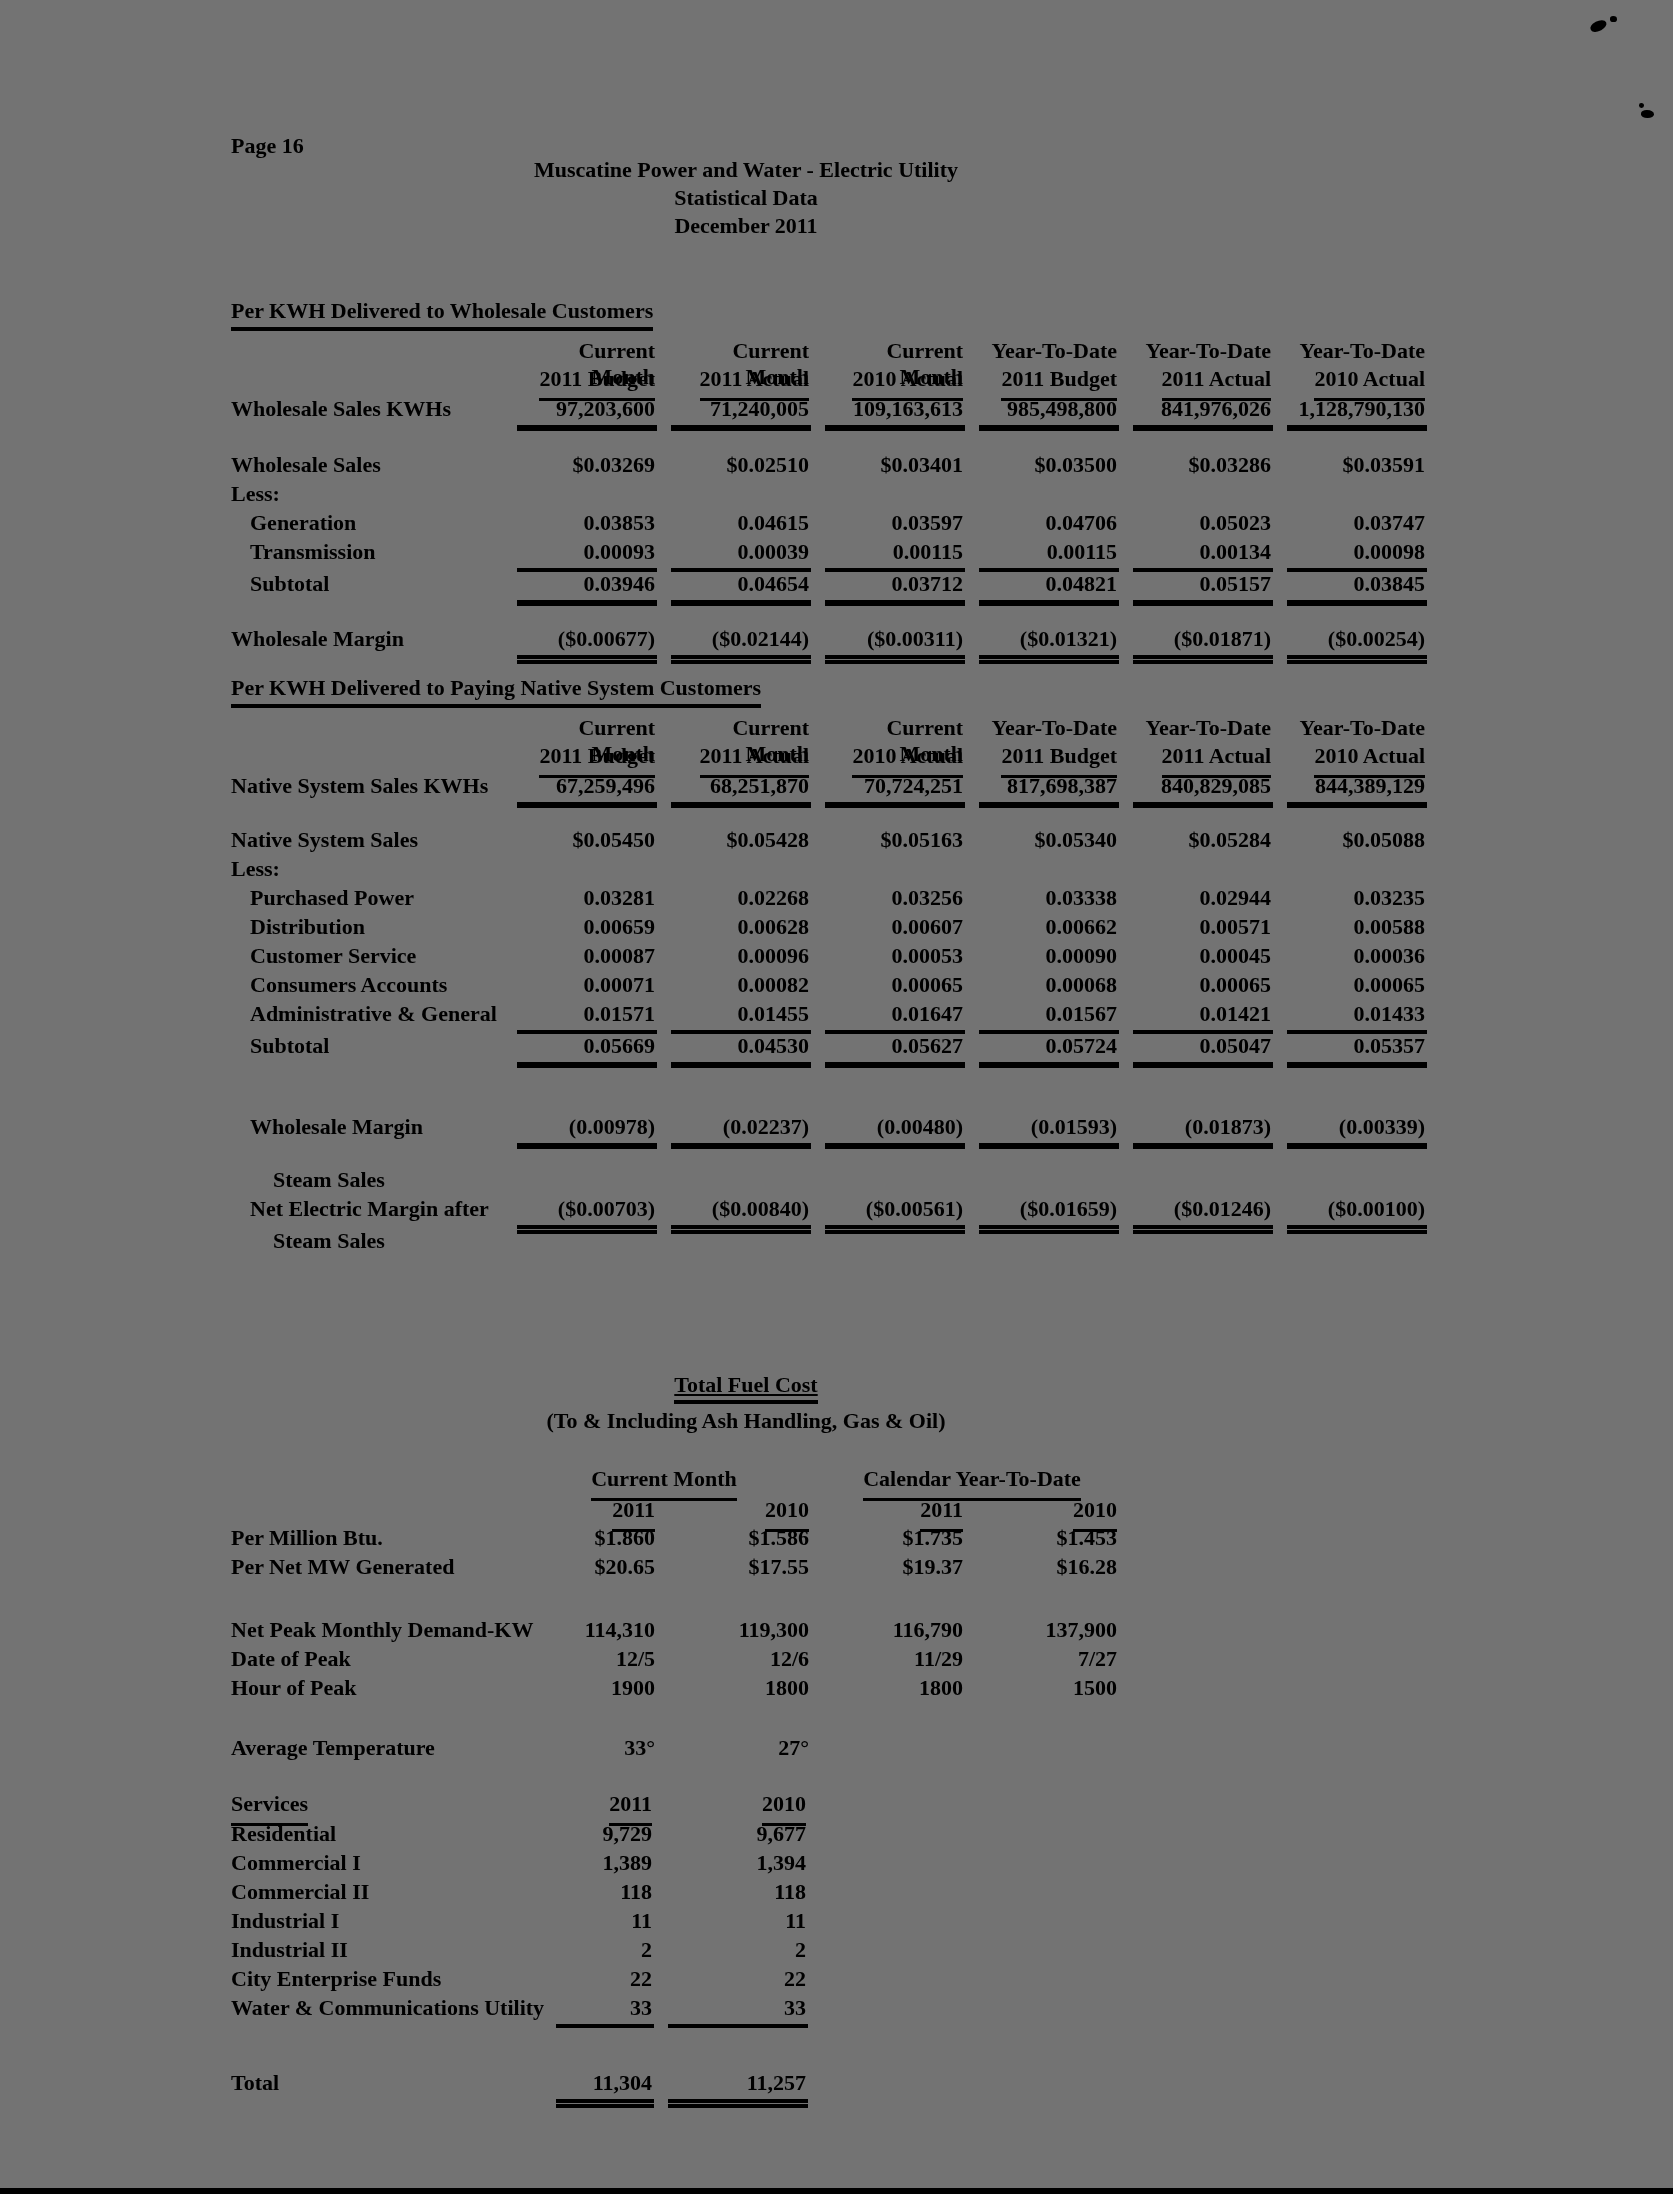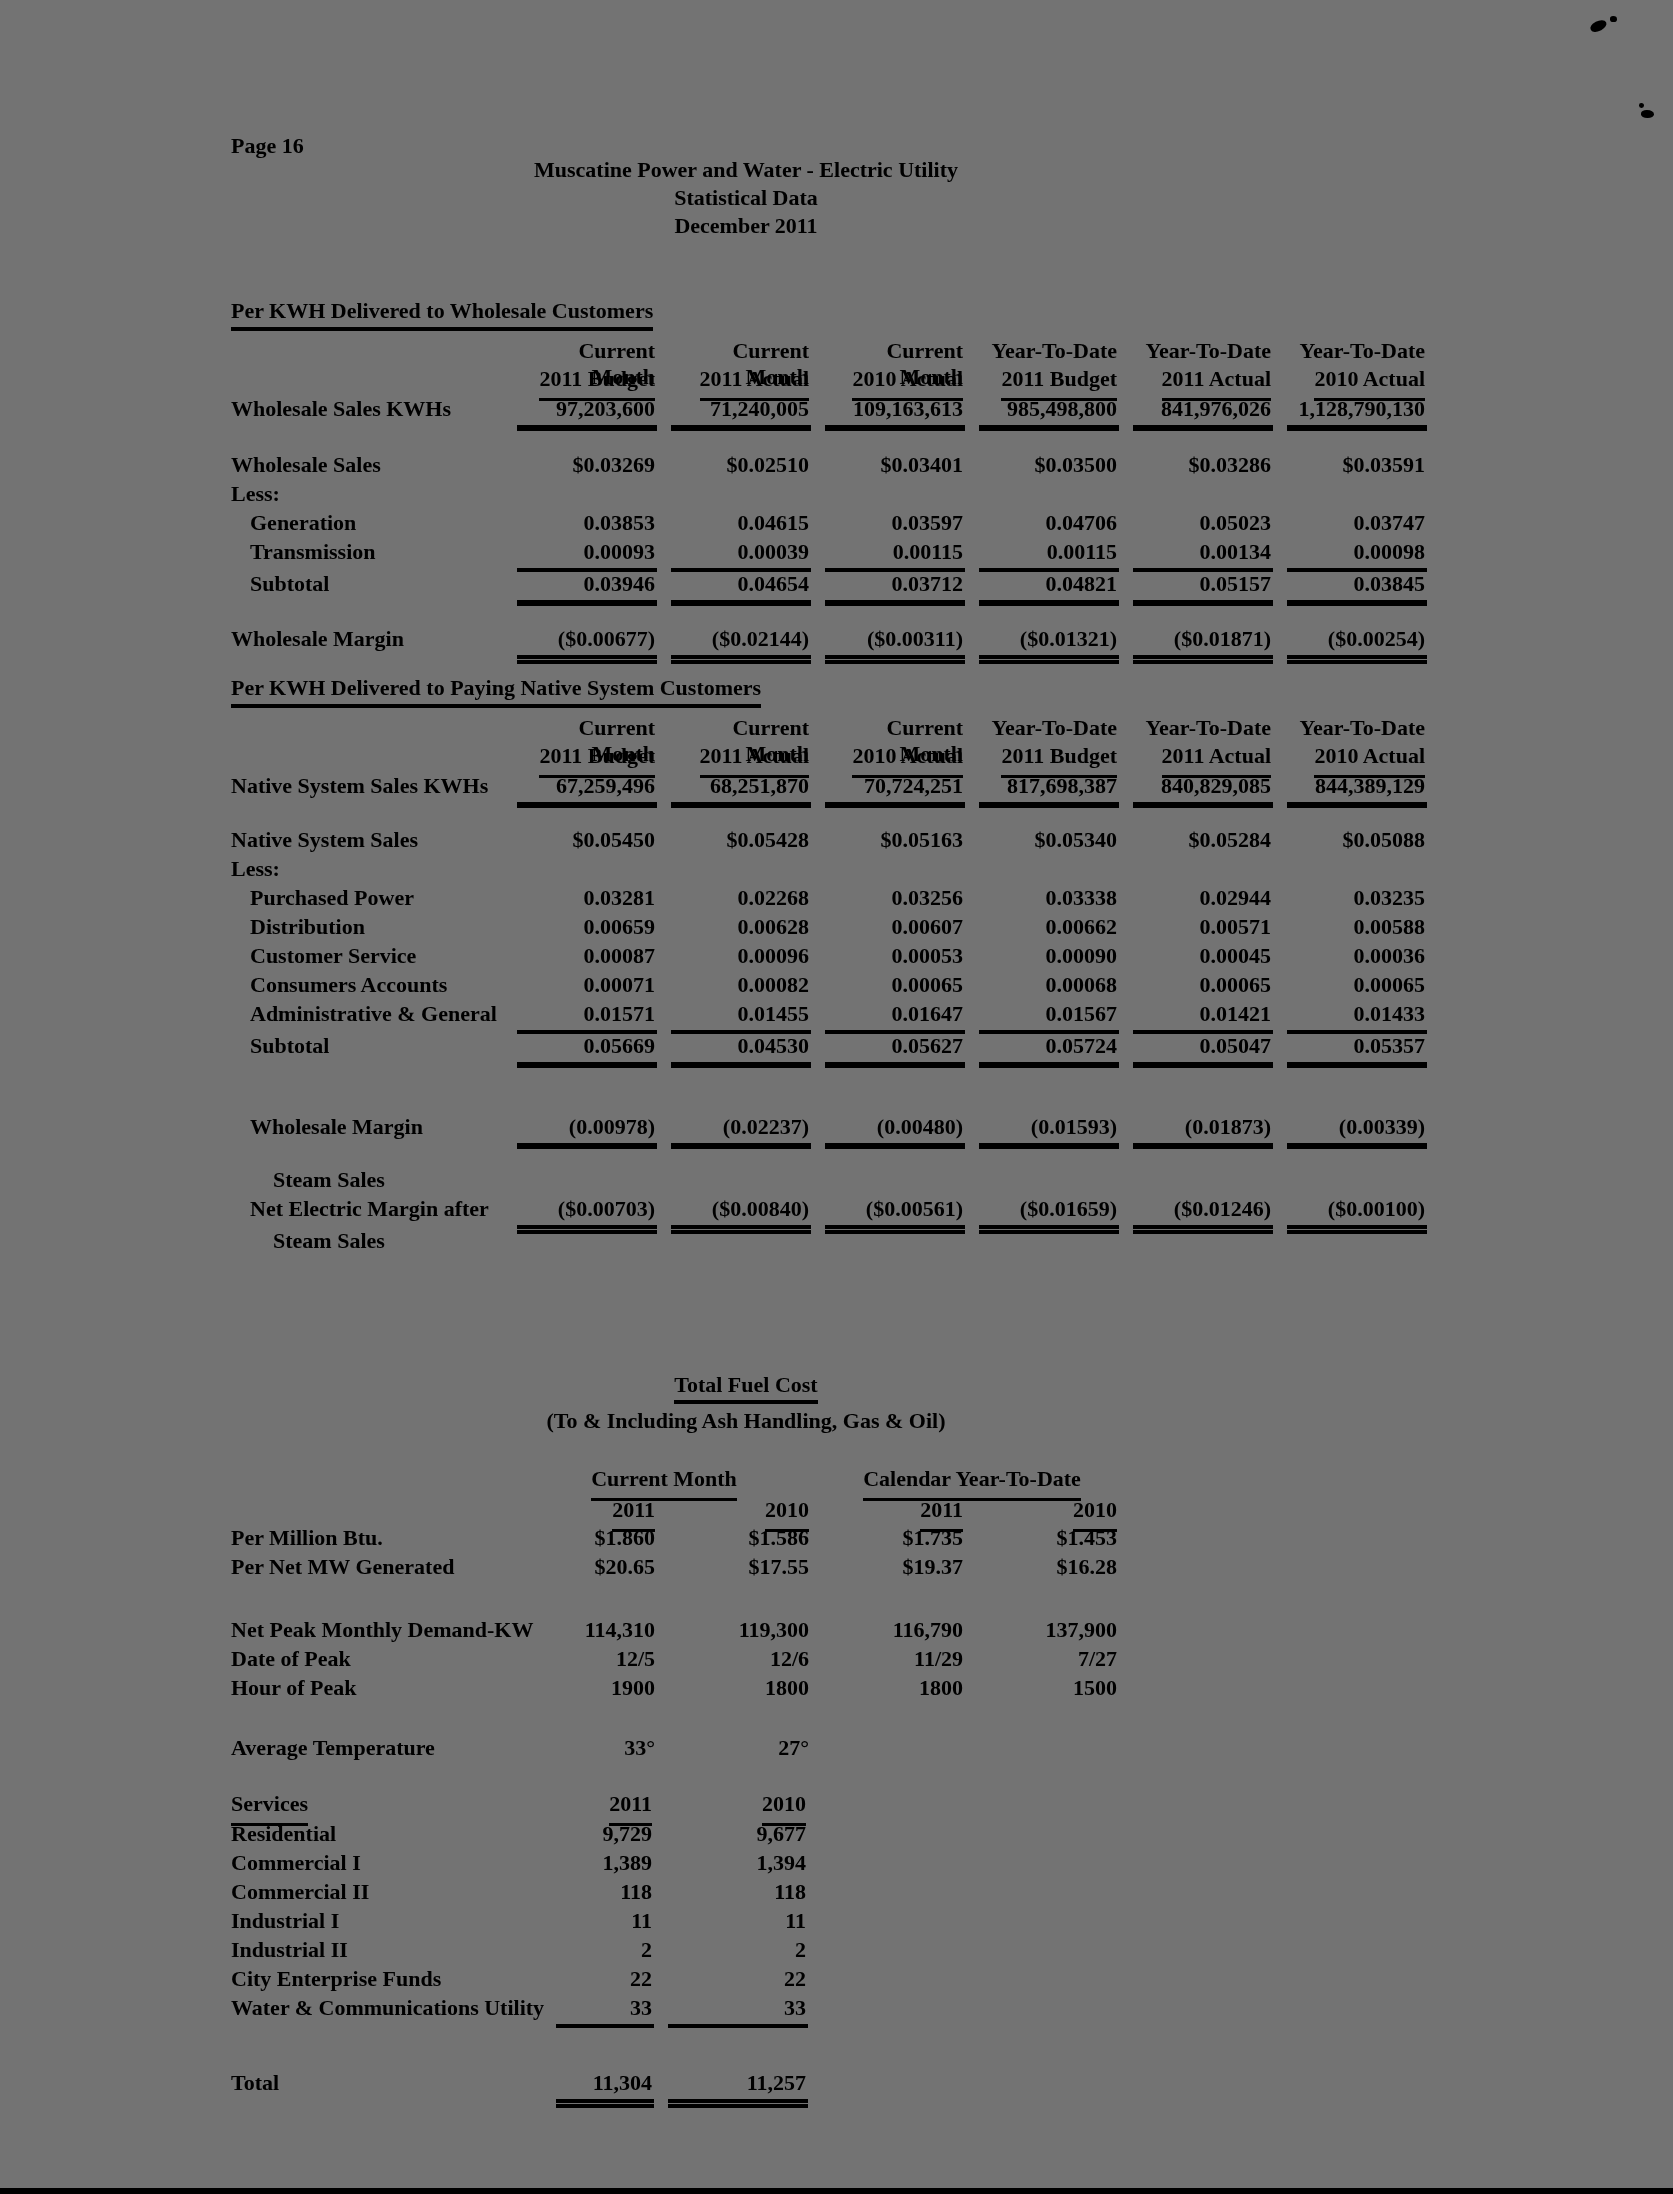--- a/index.html
+++ b/index.html
@@ -29,21 +29,21 @@
   .u1{height:32px;} .u1 .cell{border-bottom:4.5px solid #000; padding-bottom:3px;}
   .u2{height:32px;} .u2 .cell{border-bottom:6px solid #000; padding-bottom:3px;}
   .uu{height:32px;} .uu .cell{position:relative; border-bottom:4.5px solid #000; padding-bottom:3px;}
   .uu .cell::after{content:""; position:absolute; left:0; right:0; bottom:-9.4px; height:4.5px; background:#000;}
   .sp44{height:22px;} .sp48{height:24px;} .sp42{height:21px;} .sp46{height:23px;}
   .sp56{height:28px;} .sp58{height:29px;} .sp62{height:31px;} .sp54{height:27px;}
   .sp68{height:34px;} .sp86{height:43px;}
   
   .fuel{position:absolute; top:1372px; left:0; width:1673px;}
   .fhead{width:1492px; text-align:center; height:36px;}
-  .fhead span{display:inline-block; border-bottom:4px solid #000; padding-bottom:2px;}
+  .fhead span{display:inline-block; border-bottom:4px solid #000; padding-bottom:2px;text-decoration:underline;}
   .fsub{width:1492px; text-align:center; height:29px;}
   .ftable{margin-left:231px;}
   .span2{grid-column:span 2; text-align:center;}
   .grow{height:31px;}
   
   .speck{position:absolute; background:#000; border-radius:45% 55% 50% 50%;}
   .botbar{position:absolute; left:0; bottom:0; width:100%; height:6.5px; background:#000;}
 </style>
 </head>
 <body>

